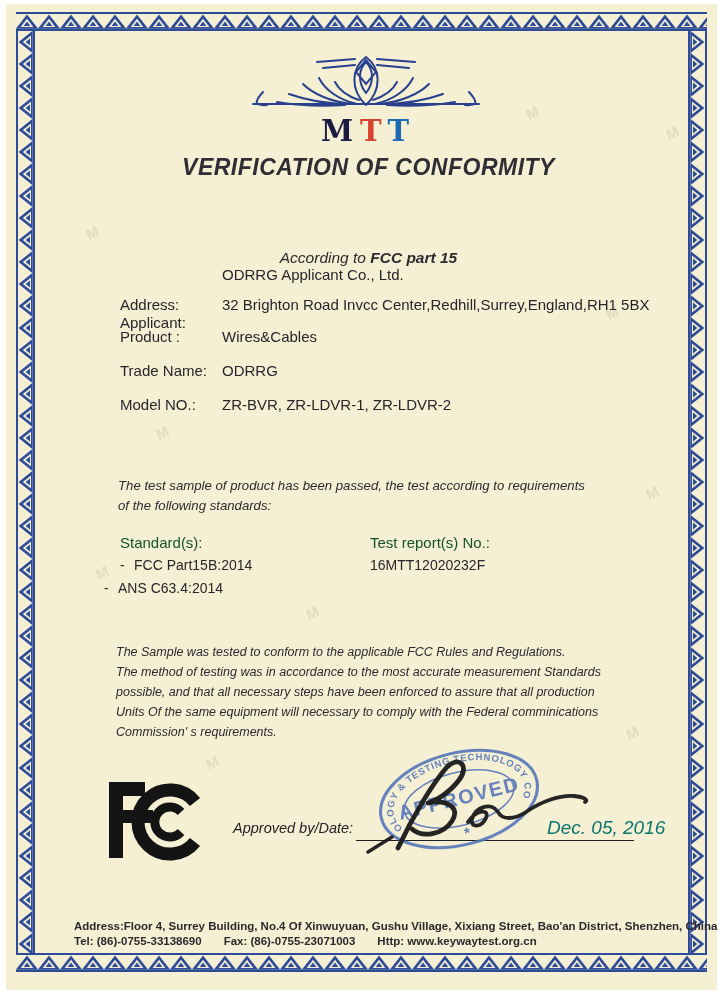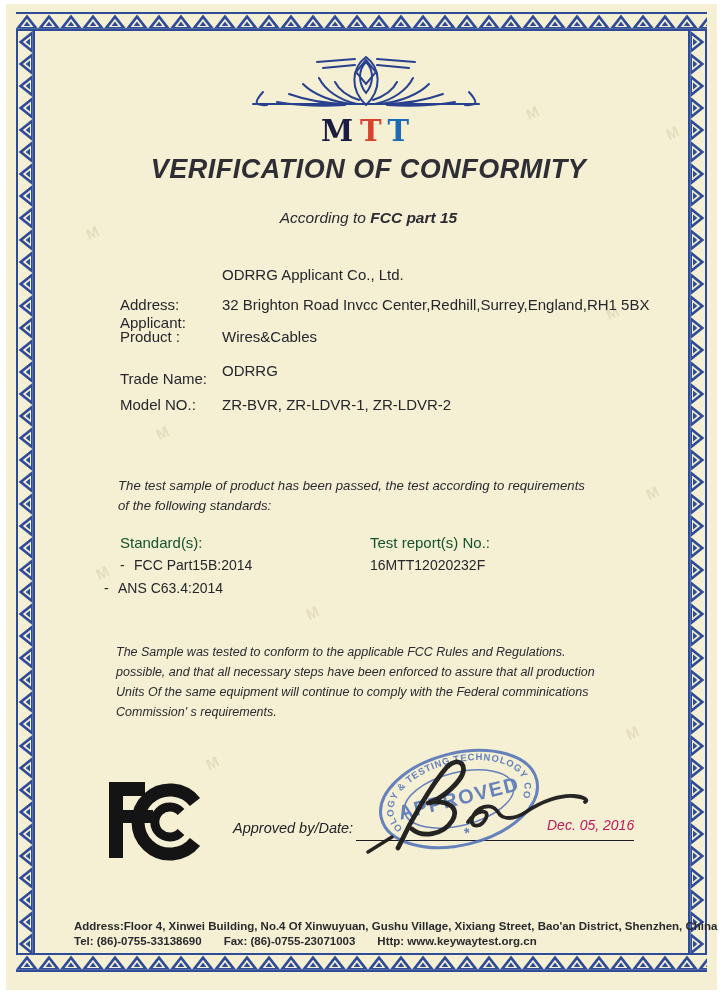--- a/index.html
+++ b/index.html
@@ -8,34 +8,34 @@
   .sheet{position:absolute;left:6px;top:4px;width:711px;height:986px;background:#f5efd3;}
   .abs{position:absolute;}
   .b-top{position:absolute;left:10px;right:10px;top:8px;height:19px;}
   .b-bottom{position:absolute;left:10px;right:10px;bottom:18px;height:19px;}
   .b-left{position:absolute;left:10px;width:19px;top:27px;bottom:37px;}
   .b-right{position:absolute;right:10px;width:19px;top:27px;bottom:37px;}
   .b-top svg,.b-bottom svg,.b-left svg,.b-right svg{width:100%;height:100%;display:block;}
   .center-wrap{position:absolute;left:14px;right:0;text-align:center;}
   .brand{font-family:"DejaVu Serif","Liberation Serif",serif;font-weight:bold;
          font-size:29px;letter-spacing:7px;}
-  .title{font-size:27px;font-weight:bold;font-style:italic;color:#2e2e34;letter-spacing:0.5px;}
-  .according{font-size:15.5px;font-style:italic;color:#2b2b31;}
+  .title{font-size:23px;font-weight:bold;font-style:italic;color:#2e2e34;letter-spacing:0.5px;}
+  .according{font-size:15.5px;font-style:italic;color:#2b2b31;margin-top:40px;}
   .according b{font-weight:bold;}
   .refno{font-size:14px;font-style:italic;color:#2b2b31;}
   .field-label{position:absolute;left:114px;font-size:15px;color:#26262c;}
   .field-value{position:absolute;left:216px;font-size:15px;color:#26262c;white-space:nowrap;}
   .stmt{font-style:italic;font-size:12.9px;color:#2a2a30;white-space:nowrap;}
   .stmt-line{line-height:20px;white-space:nowrap;}
   .sec-head{font-size:15px;color:#14532d;}
   .sec-item{font-size:14px;color:#26262c;white-space:nowrap;}
   .sec-item .bullet{display:inline-block;width:14px;}
   .approved-label{font-size:14.5px;font-style:italic;color:#222227;white-space:nowrap;}
   .sig-line{position:absolute;border-top:1.6px solid #1d1d22;height:0;}
-  .date{font-size:14px;font-style:italic;color:#be185d;white-space:nowrap;}
+  .date{font-size:19px;font-style:italic;color:#0f766e;white-space:nowrap;}
   .footer-company{font-size:14.5px;font-weight:bold;color:#2a2a2e;letter-spacing:0.3px;white-space:nowrap;}
   .footer-small{font-size:11.5px;font-weight:bold;color:#2a2a2e;white-space:nowrap;}
   .footer-small span{margin-right:22px;}
   .wm{position:absolute;font-size:15px;font-weight:bold;color:#8a8360;opacity:0.16;
       transform:rotate(-25deg);pointer-events:none;}
 </style>
 </head>
 <body>
 
 <div class="page">
@@ -147,21 +147,21 @@
     <div class="center-wrap according" style="top:205px;">
       <span>According to </span><b>FCC part 15</b>
     </div>
 
     <div class="field-label" style="top:262px;margin-top:48px;">Applicant:</div>
     <div class="field-value" style="top:262px;">ODRRG Applicant Co., Ltd.</div>
     <div class="field-label" style="top:292px;">Address:</div>
     <div class="field-value" style="top:292px;">32 Brighton Road Invcc Center,Redhill,Surrey,England,RH1 5BX</div>
     <div class="field-label" style="top:324px;">Product :</div>
     <div class="field-value" style="top:324px;">Wires&amp;Cables</div>
-    <div class="field-label" style="top:358px;margin-top:8px;">Trade Name:</div>
+    <div class="field-label" style="top:358px;">Trade Name:</div>
     <div class="field-value" style="top:358px;">ODRRG</div>
     <div class="field-label" style="top:392px;">Model NO.:</div>
     <div class="field-value" style="top:392px;">ZR-BVR, ZR-LDVR-1, ZR-LDVR-2</div>
 
     <div class="abs stmt" style="left:112px;top:472px;font-size:13.2px;">
       <div class="stmt-line">The test sample of product has been passed, the test according to requirements</div>
       <div class="stmt-line">of the following standards:</div>
     </div>
 
     <div class="abs sec-head" style="left:114px;top:530px;">Standard(s):</div>
@@ -169,22 +169,23 @@
       <span class="bullet">-</span><span>FCC Part15B:2014</span>
     </div>
     <div class="abs sec-item" style="left:98px;top:576px;">
       <span class="bullet">-</span><span>ANS C63.4:2014</span>
     </div>
     <div class="abs sec-head" style="left:364px;top:530px;">Test report(s) No.:</div>
     <div class="abs sec-item" style="left:364px;top:553px;">16MTT12020232F</div>
 
     <div class="abs stmt" style="left:110px;top:638px;font-size:12.5px;">
       <div class="stmt-line">The Sample was tested to conform to the applicable FCC Rules and Regulations.</div>
+      <div class="stmt-line">The method of testing was in accordance to the most accurate measurement Standards</div>
       <div class="stmt-line">possible, and that all necessary steps have been enforced to assure that all production</div>
-      <div class="stmt-line">Units Of the same equipment will continue to comply with the Federal comminications</div>
+      <div class="stmt-line">Units Of the same equipment will necessary to comply with the Federal comminications</div>
       <div class="stmt-line">Commission' s requirements.</div>
     </div>
 
     <div class="abs" style="left:97px;top:772px;width:115px;height:88px;">
       <svg width="115" height="88" viewBox="0 0 115 88">
         <path d="M6,6 h36 v14 h-22 v14 h30 v13 h-30 v35 h-14 z" fill="#141414"></path>
         <path d="M 92,26 A 32 32 0 1 0 92,66" fill="none" stroke="#141414" stroke-width="13"></path>
         <path d="M 78,36 A 15 15 0 1 0 78,56" fill="none" stroke="#141414" stroke-width="9"></path>
       </svg>
     </div>
@@ -206,19 +207,19 @@
           <text x="0" y="40" text-anchor="middle" font-size="15" font-weight="bold" fill="#5373b9" font-family="Liberation Sans, sans-serif">*</text>
         </g>
         <g fill="none" stroke="#1a1a1a" stroke-linecap="round" stroke-linejoin="round" opacity="0.95">
           <path stroke-width="4.8" d="M58,113 C72,83 92,49 107,32 C119,20 130,31 119,45 C110,57 96,66 88,68 C106,64 121,72 112,86 C103,100 82,103 72,94"></path>
           <path stroke-width="3.4" d="M28,117 L52,102"></path>
           <path stroke-width="3.8" d="M128,87 C136,75 150,73 146,83 C142,92 130,94 132,84 C136,71 152,67 158,77 C162,85 174,85 186,77 C202,66 220,60 234,61 C244,62 249,65 245,67"></path>
         </g>
       </svg>
     </div>
 
-    <div class="abs footer-small" style="left:68px;top:916px;">Address:Floor 4, Xinwei Building, No.4 Of Xinwuyuan, Gushu Village, Xixiang Street, Bao'an District, Shenzhen, China</div>
+    <div class="abs footer-small" style="left:68px;top:916px;">Address:Floor 4, Surrey Building, No.4 Of Xinwuyuan, Gushu Village, Xixiang Street, Bao'an District, Shenzhen, China</div>
     <div class="abs footer-small" style="left:68px;top:931px;">
       <span>Tel: (86)-0755-33138690</span><span>Fax: (86)-0755-23071003</span><span>Http: www.keywaytest.org.cn</span>
     </div>
 
   </div>
 </div>
 
 </body></html>

